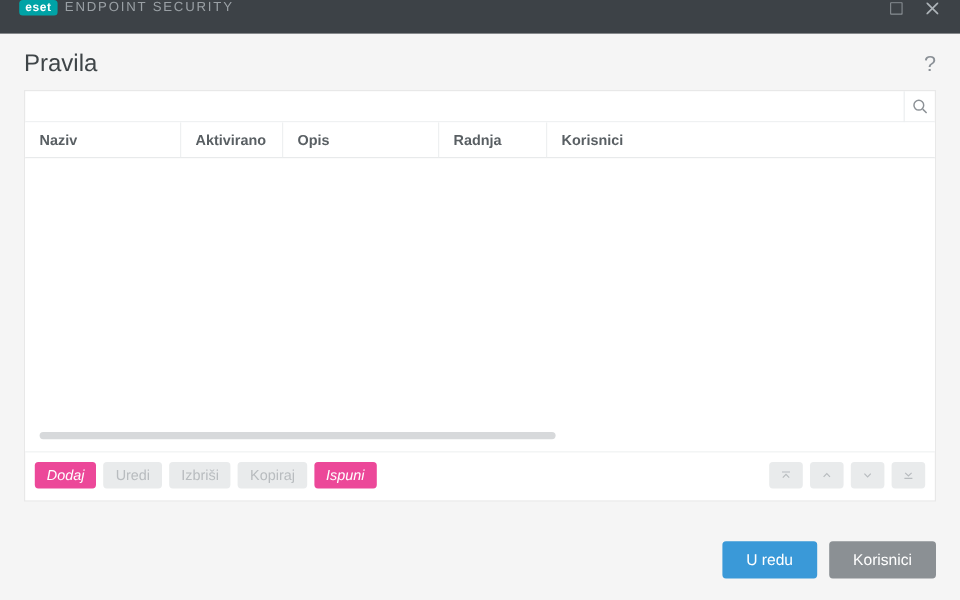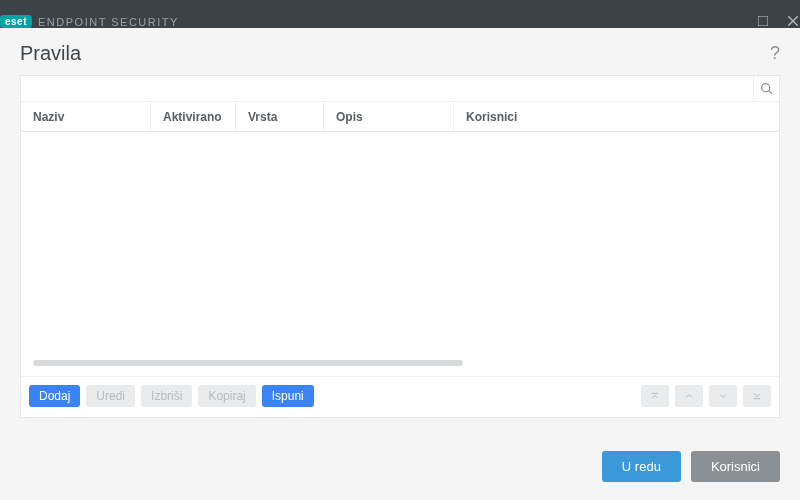--- a/index.html
+++ b/index.html
@@ -12,22 +12,22 @@
       width: 800px;
       height: 500px;
       background: #f5f5f5;
       overflow: hidden;
       position: relative;
     }
     .titlebar {
       height: 28px;
       background: #3d4247;
       display: flex;
-      align-items: flex-end;
-      padding: 0 0;
+      align-items: flex-start;
+      padding: 0 16px;
       color: #a8adb1;
     }
     .titlebar-logo {
       background: #00a3a6;
       color: #fff;
       font-weight: bold;
       font-size: 10px;
       padding: 1px 5px;
       border-radius: 3px;
       letter-spacing: 0.5px;
@@ -149,22 +149,23 @@
       border-top: 1px solid #eef0f1;
     }
     .btn-sm {
       font-size: 12px;
       padding: 4px 10px;
       border-radius: 3px;
       border: none;
       cursor: pointer;
     }
     .btn-dark {
-      background: #3b82f6;
-      color: #fff;
+      background: #ec4899;
+      color: #fff;
+      font-style: italic;
     }
     .btn-disabled {
       background: #e9ebec;
       color: #b8bcbf;
       cursor: default;
     }
     .toolbar-spacer { margin-left: auto; }
     .btn-arrow {
       width: 28px;
       height: 22px;
@@ -233,22 +234,22 @@
       <svg width="13" height="13" viewBox="0 0 16 16" fill="none">
           <circle cx="7" cy="7" r="5" stroke="currentColor" stroke-width="1.5"></circle>
           <line x1="11" y1="11" x2="15" y2="15" stroke="currentColor" stroke-width="1.5"></line>
         </svg>
     </span>
   </div>
 
   <div class="table-head">
     <div class="th" style="width:130px">Naziv</div>
     <div class="th" style="width:85px">Aktivirano</div>
-    <div class="th" style="width:88px">Vrsta</div>
     <div class="th" style="width:130px">Opis</div>
+    <div class="th" style="width:90px">Radnja</div>
     <div class="th" style="width:100px">Korisnici</div>
   </div>
 
   <div class="table-body">
     <div class="fake-hscroll"></div>
   </div>
 
   <div class="toolbar">
     <button class="btn-sm btn-dark">Dodaj</button>
     <button class="btn-sm btn-disabled">Uredi</button>

